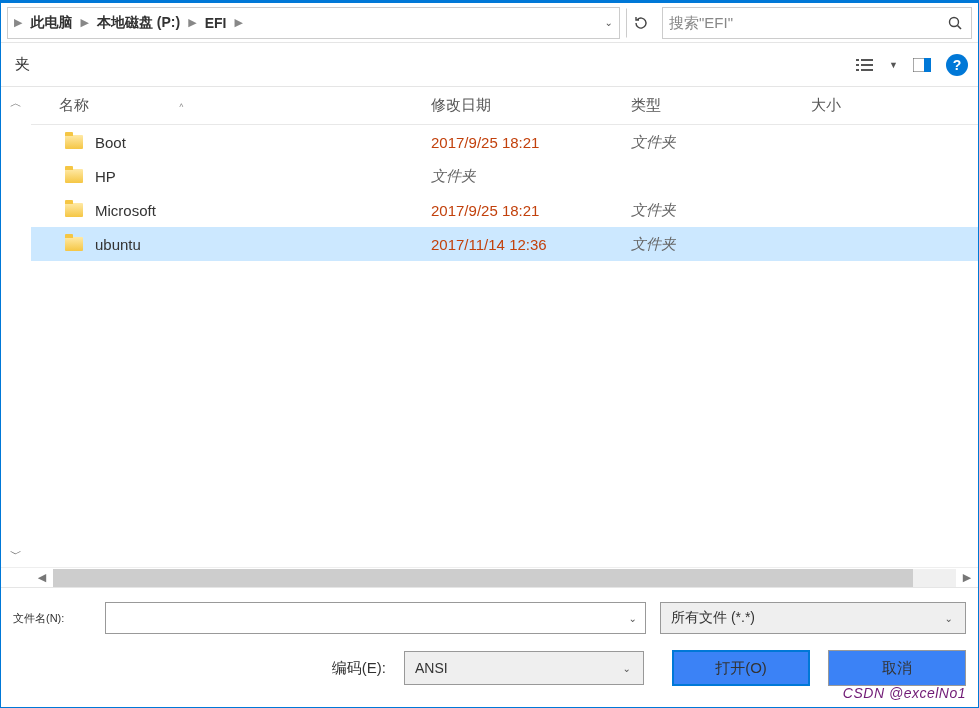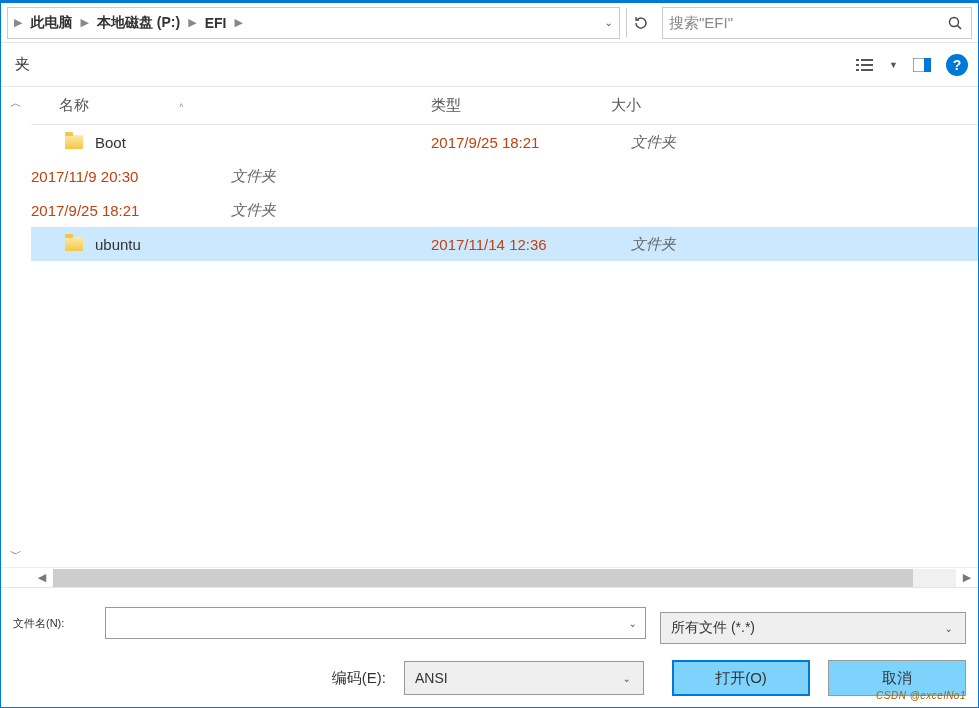--- a/index.html
+++ b/index.html
@@ -47,28 +47,28 @@
     .sb-arrow { width: 22px; text-align: center; color: #777; font-size: 11px; }
     .sb-track { flex: 1; height: 18px; background: #f0f0f0; position: relative; }
     .sb-thumb-h { position: absolute; left: 0; width: 860px; height: 100%; background: #cdcdcd; }
 
     .bottom-area { padding: 14px 12px 10px 12px; border-top: 1px solid #e5e5e5; background: #fff; }
     .bottom-row { display: flex; align-items: center; margin-bottom: 16px; }
     .bottom-label { width: 92px; text-align: left; font-size: 11px; }
     .filename-input { flex: 1; height: 32px; border: 1px solid #999; display: flex; align-items: center; padding: 0 6px; position: relative; }
     .filename-input input { border: none; outline: none; flex: 1; font-size: 15px; }
     .dd-arrow { font-size: 10px; color: #555; padding: 0 2px; }
-    .filter-select { width: 306px; height: 32px; border: 1px solid #999; margin-left: 14px; display: flex; align-items: center; padding: 0 10px; justify-content: space-between; background: #efefef; margin-top: 10px; }
+    .filter-select { width: 306px; height: 32px; border: 1px solid #999; margin-left: 14px; display: flex; align-items: center; padding: 0 10px; justify-content: space-between; background: #efefef; }
     .bottom-row2 { display: flex; align-items: center; justify-content: flex-end; gap: 18px; }
     .enc-label { font-size: 15px; }
     .enc-select { width: 240px; height: 34px; border: 1px solid #999; display: flex; align-items: center; padding: 0 10px; justify-content: space-between; background: #efefef; margin-right: 10px; }
-    .dlg-btn { width: 138px; height: 36px; border: 1px solid #999; background: #7dd3fc; display: flex; align-items: center; justify-content: center; font-size: 15px; }
+    .dlg-btn { width: 138px; height: 36px; border: 1px solid #999; background: #3b82f6; display: flex; align-items: center; justify-content: center; font-size: 15px; }
     .dlg-btn.primary { border: 2px solid #0078d7; }
 
-    .watermark { position: absolute; right: 12px; bottom: 6px; color: #a16207; font-size: 10px; font-style: italic; letter-spacing: 0.5px; }
+    .watermark { position: absolute; right: 12px; bottom: 6px; color: #701a75; font-size: 14px; font-style: italic; letter-spacing: 0.5px; }
 
     svg { display: block; }
   </style>
 </head>
 <body>
 
 <div class="address-row">
   <div class="breadcrumb">
     <span class="crumb-sep">▶</span>
     <span class="crumb">此电脑</span>
@@ -128,37 +128,45 @@
     <div style="flex:1"></div>
     <span class="nav-chevron">﹀</span>
   </div>
 
   <div class="file-list">
     <div class="list-header">
       <div class="col-name">
         <span>名称</span>
         <span class="sort-ind">˄</span>
       </div>
+      <div class="col-date">修改日期</div>
       <div class="col-type">类型</div>
       <div class="col-size">大小</div>
     </div>
 
     <div class="file-row">
       <div class="cell-name">
           <span class="folder-icon"></span>
           <span>Boot</span>
         </div>
       <div class="cell-date">2017/9/25 18:21</div>
       <div class="cell-type">文件夹</div>
     </div>
     <div class="file-row">
-      <div class="cell-date">2017/11/9 20:30</div>
+      <div class="cell-name">
+          <span class="folder-icon"></span>
+          <span>HP</span>
+        </div>
       <div class="cell-type">文件夹</div>
     </div>
     <div class="file-row">
+      <div class="cell-name">
+          <span class="folder-icon"></span>
+          <span>Microsoft</span>
+        </div>
       <div class="cell-date">2017/9/25 18:21</div>
       <div class="cell-type">文件夹</div>
     </div>
     <div class="file-row selected">
       <div class="cell-name">
           <span class="folder-icon"></span>
           <span>ubuntu</span>
         </div>
       <div class="cell-date">2017/11/14 12:36</div>
       <div class="cell-type">文件夹</div>

